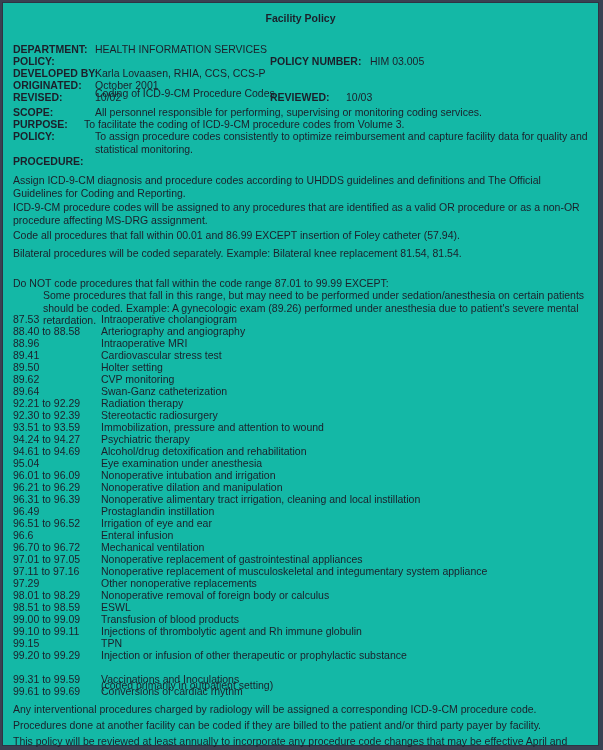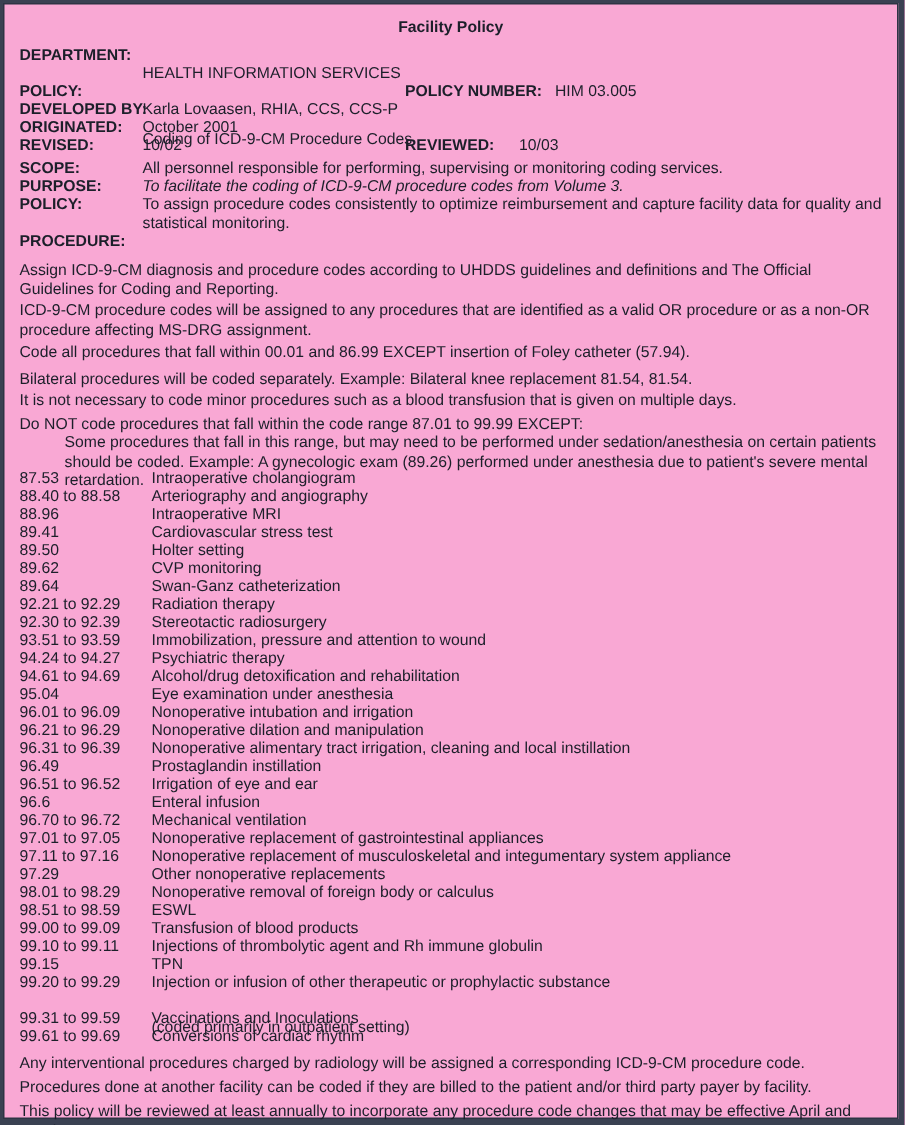--- a/index.html
+++ b/index.html
@@ -4,21 +4,21 @@
 <style>
   html, body { margin: 0; padding: 0; }
   body {
     width: 603px; height: 750px; overflow: hidden;
     background: #3a4152;
     font-family: "Liberation Sans", sans-serif;
     color: #1c1f2a;
   }
   .page {
     position: absolute; left: 2px; top: 2px; width: 597px; height: 744px;
-    background: #f9a8d4;
+    background: #14b8a6;
     border: 1px solid #2e3444;
     box-sizing: border-box;
   }
   .title {
     position: absolute; top: 9px; left: 0; width: 100%;
     text-align: center; font-weight: bold; font-size: 10.5px;
   }
   .hdr { position: absolute; left: 10px; font-size: 10.5px; line-height: 12px; }
   .lbl { position: absolute; font-weight: bold; white-space: nowrap; }
   .val { position: absolute; white-space: nowrap; }
@@ -29,21 +29,21 @@
   .code { position: absolute; left: 0; white-space: nowrap; }
   .desc { position: absolute; left: 88px; width: 490px; }
 </style>
 </head>
 <body>
 
 <div class="page">
   <div class="title">Facility Policy</div>
 
   <div class="hdr" style="top:0;">
-    <span class="lbl" style="top:28px;left:0;text-align:right;">DEPARTMENT:</span>
+    <span class="lbl" style="top:40px;left:0;text-align:right;">DEPARTMENT:</span>
     <span class="val" style="top:40px;left:82px;">HEALTH INFORMATION SERVICES</span>
 
     <span class="lbl" style="top:52px;left:0;">POLICY:</span>
     <span class="val" style="top:52px;left:82px;margin-top:32px;">Coding of ICD-9-CM Procedure Codes</span>
     <span class="lbl" style="top:52px;left:257px;">POLICY NUMBER:</span>
     <span class="val" style="top:52px;left:357px;">HIM 03.005</span>
 
     <span class="lbl" style="top:64px;left:0;">DEVELOPED BY:</span>
     <span class="val" style="top:64px;left:82px;">Karla Lovaasen, RHIA, CCS, CCS-P</span>
 
@@ -52,32 +52,31 @@
 
     <span class="lbl" style="top:88px;left:0;">REVISED:</span>
     <span class="val" style="top:88px;left:82px;">10/02</span>
     <span class="lbl" style="top:88px;left:257px;">REVIEWED:</span>
     <span class="val" style="top:88px;left:333px;">10/03</span>
 
     <span class="lbl" style="top:103px;left:0;">SCOPE:</span>
     <span class="val" style="top:103px;left:82px;">All personnel responsible for performing, supervising or monitoring coding services.</span>
 
     <span class="lbl" style="top:115px;left:0;">PURPOSE:</span>
-    <span class="val" style="top:115px;left:82px;font-style:italic;">To facilitate the coding of ICD-9-CM procedure codes from Volume 3.</span>
+    <span class="val" style="top:115px;left:71px;">To facilitate the coding of ICD-9-CM procedure codes from Volume 3.</span>
 
     <span class="lbl" style="top:127px;left:0;">POLICY:</span>
     <span class="val" style="top:127px;left:82px;width:505px;white-space:normal;line-height:12.5px;">To assign procedure codes consistently to optimize reimbursement and capture facility data for quality and statistical monitoring.</span>
   </div>
 
   <div class="para" style="top:152px;font-weight:bold;">PROCEDURE:</div>
   <div class="para" style="top:171px;">Assign ICD-9-CM diagnosis and procedure codes according to UHDDS guidelines and definitions and The Official Guidelines for Coding and Reporting.</div>
   <div class="para" style="top:198px;">ICD-9-CM procedure codes will be assigned to any procedures that are identified as a valid OR procedure or as a non-OR procedure affecting MS-DRG assignment.</div>
   <div class="para" style="top:226px;">Code all procedures that fall within 00.01 and 86.99 EXCEPT insertion of Foley catheter (57.94).</div>
   <div class="para" style="top:244px;">Bilateral procedures will be coded separately.  Example:  Bilateral knee replacement 81.54, 81.54.</div>
-  <div class="para" style="top:258px;">It is not necessary to code minor procedures such as a blood transfusion that is given on multiple days.</div>
   <div class="para" style="top:274px;">Do NOT code procedures that fall within the code range 87.01 to 99.99 EXCEPT:</div>
   <div class="para" style="top:286px;left:40px;width:550px;">Some procedures that fall in this range, but may need to be performed under sedation/anesthesia on certain patients should be coded.  Example:  A gynecologic exam (89.26) performed under anesthesia due to patient's severe mental retardation.</div>
 
   <div class="codes" id="codes" style="top: 310px;">
       <div class="code-row">
         <span class="code">87.53</span>
         <span class="desc">Intraoperative cholangiogram</span>
       </div>
       <div class="code-row">
         <span class="code">88.40 to 88.58</span>

